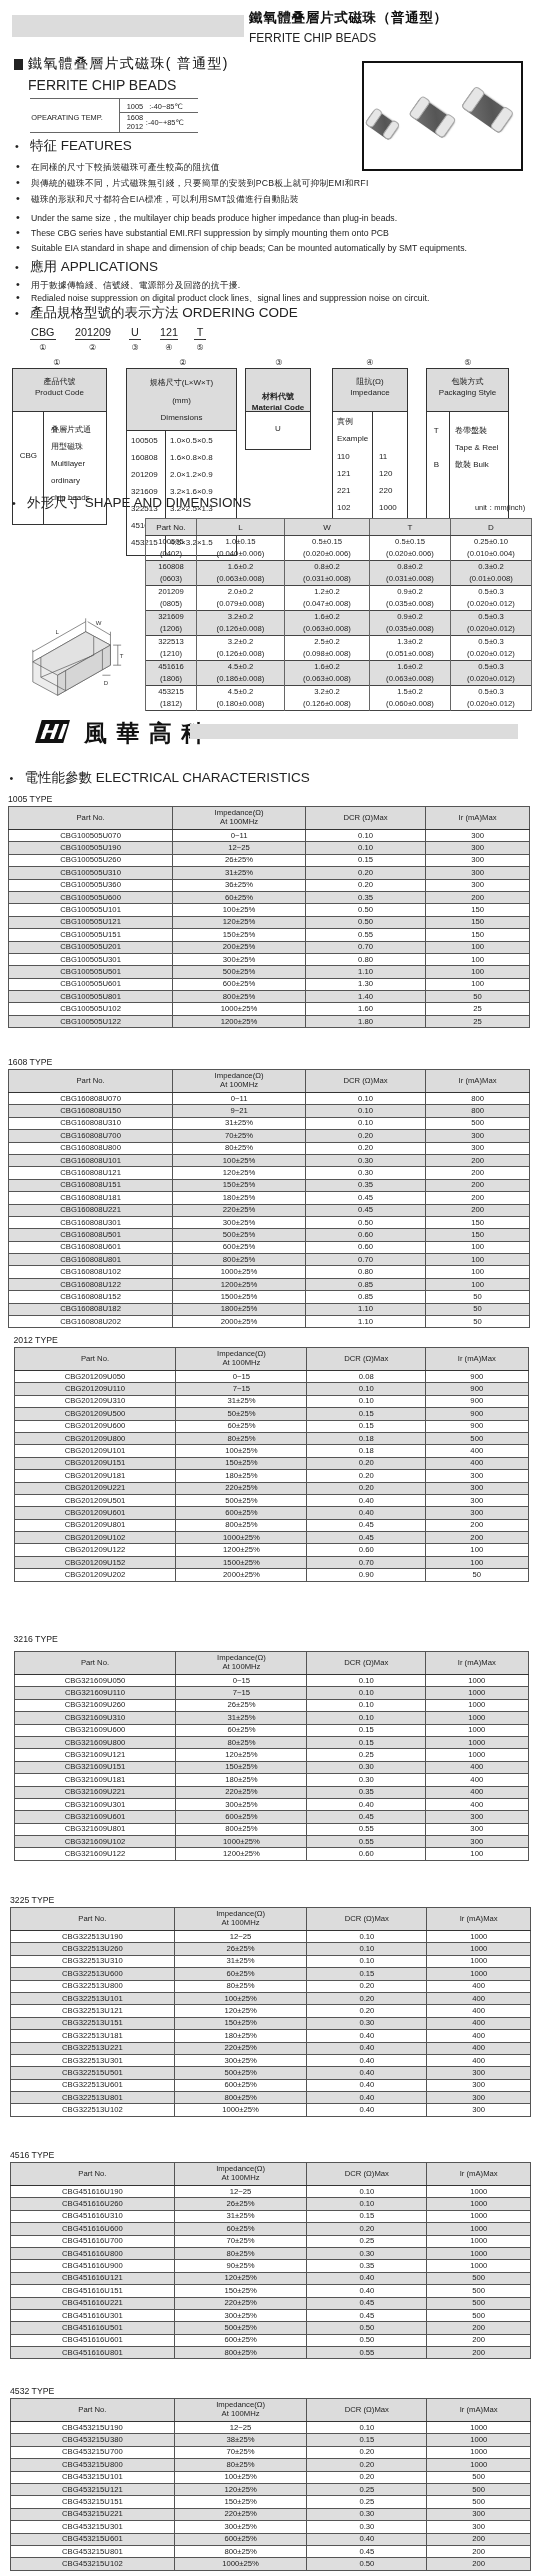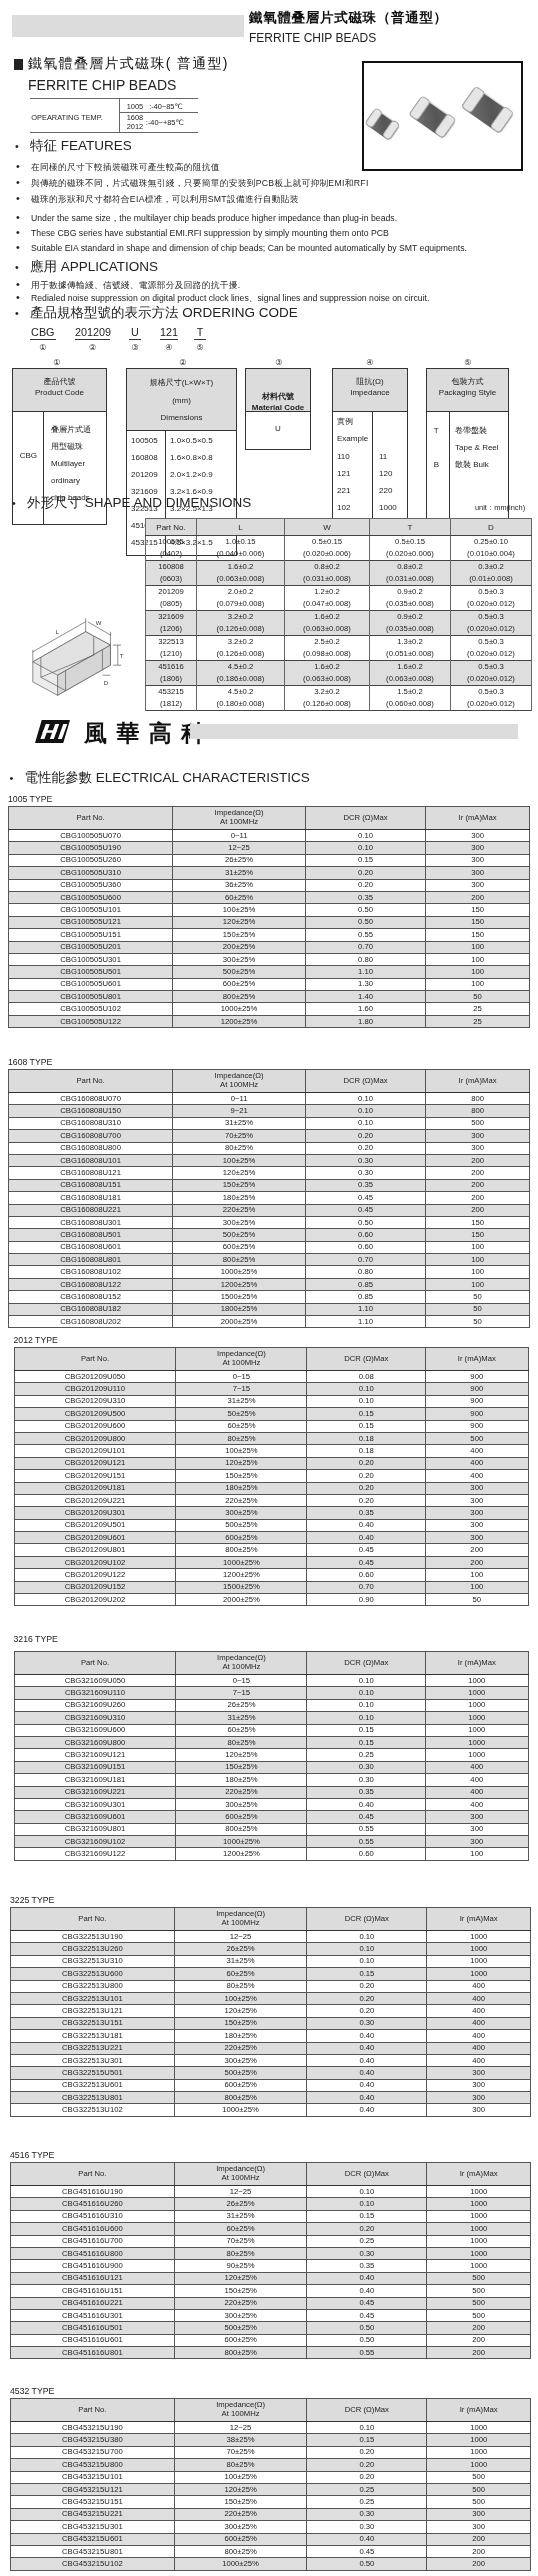--- a/index.html
+++ b/index.html
@@ -692,47 +692,35 @@
           <td>0.18</td>
           <td>500</td>
         </tr>
         <tr>
           <td>CBG201209U101</td>
           <td>100±25%</td>
           <td>0.18</td>
           <td>400</td>
         </tr>
         <tr>
-          <td>CBG201209U121</td>
-          <td>120±25%</td>
-          <td>0.20</td>
-          <td>400</td>
-        </tr>
-        <tr>
           <td>CBG201209U151</td>
           <td>150±25%</td>
           <td>0.20</td>
           <td>400</td>
         </tr>
         <tr>
           <td>CBG201209U181</td>
           <td>180±25%</td>
           <td>0.20</td>
           <td>300</td>
         </tr>
         <tr>
           <td>CBG201209U221</td>
           <td>220±25%</td>
           <td>0.20</td>
-          <td>300</td>
-        </tr>
-        <tr>
-          <td>CBG201209U301</td>
-          <td>300±25%</td>
-          <td>0.35</td>
           <td>300</td>
         </tr>
         <tr>
           <td>CBG201209U501</td>
           <td>500±25%</td>
           <td>0.40</td>
           <td>300</td>
         </tr>
         <tr>
           <td>CBG201209U601</td>

